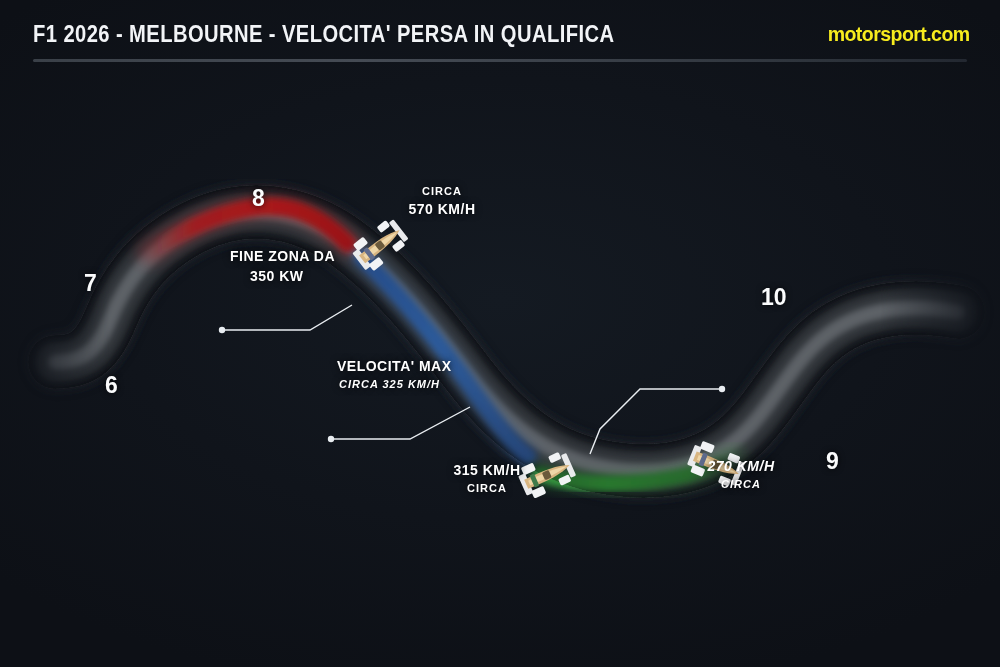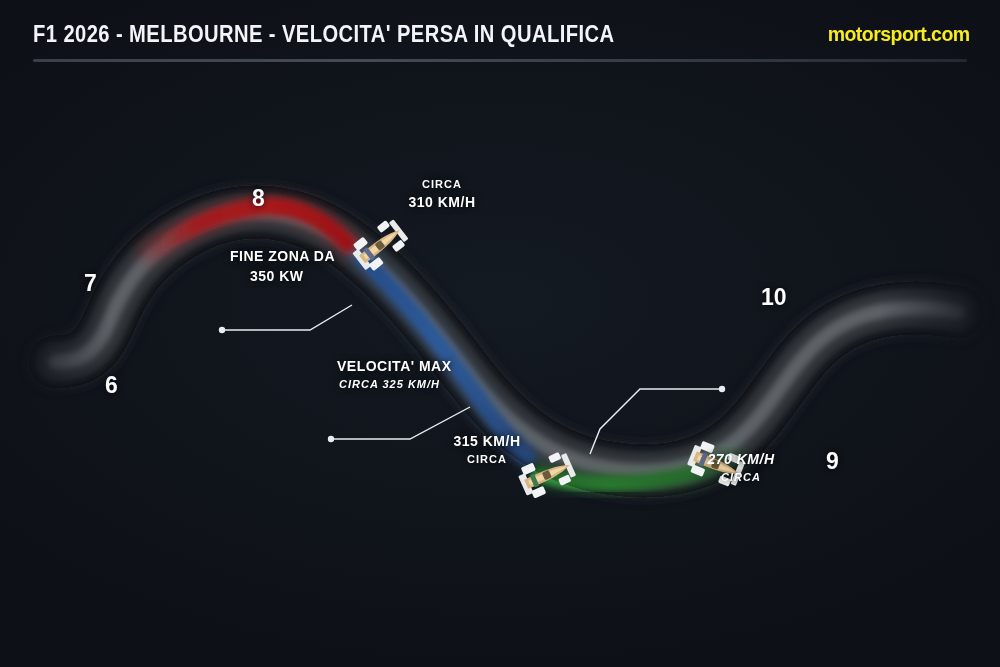--- a/index.html
+++ b/index.html
@@ -41,21 +41,21 @@
     text-shadow:0 0 6px rgba(0,0,0,.8);}
 
   
   .callout{position:absolute;color:#ffffff;text-align:left;
     font-family:"Liberation Sans Narrow","Liberation Sans",sans-serif;
     font-weight:bold;letter-spacing:0.5px;white-space:nowrap;
     text-shadow:0 0 7px rgba(0,0,0,.85);}
   .callout .l1{font-size:14px;display:block;}
   .callout .l2{font-size:14px;display:block;margin-top:4px;}
   .callout .sm{font-size:11px;letter-spacing:1px;}
-  .cen{text-align:center;}
+  .cen{text-align:center;margin-top:7px;}
 
   
   .legend{position:absolute;left:0;top:575px;width:1000px;height:92px;}
 </style>
 </head>
 <body>
 
 <div class="stage">
 
   <div class="header">
@@ -211,34 +211,34 @@
     </svg>
 
     <div class="cnum" style="left:105px;top:310px;">6</div>
     <div class="cnum" style="left:84px;top:208px;">7</div>
     <div class="cnum" style="left:252px;top:123px;">8</div>
     <div class="cnum" style="left:826px;top:386px;">9</div>
     <div class="cnum" style="left:761px;top:222px;text-align:right;">10</div>
 
     <div class="callout cen" style="left:398px;top:116px;width:88px;">
       <span class="l1 sm">CIRCA</span>
-      <span class="l2">310 KM/H</span>
+      <span class="l2">570 KM/H</span>
     </div>
 
     <div class="callout" style="left:230px;top:186px;">
       <span class="l1">FINE ZONA DA</span>
       <span class="l2" style="margin-left:20px;">350 KW</span>
     </div>
 
     <div class="callout" style="left:337px;top:296px;">
       <span class="l1">VELOCITA' MAX</span>
       <span class="l2 sm" style="margin-left:2px;font-style:italic;">CIRCA 325 KM/H</span>
     </div>
 
-    <div class="callout cen" style="left:443px;top:371px;width:88px;">
+    <div class="callout cen" style="left:443px;top:393px;width:88px;">
       <span class="l1">315 KM/H</span>
       <span class="l2 sm">CIRCA</span>
     </div>
 
 
     <div class="callout cen" style="left:697px;top:389px;width:88px;font-style:italic;">
       <span class="l1">270 KM/H</span>
       <span class="l2 sm">CIRCA</span>
     </div>
   </div>

